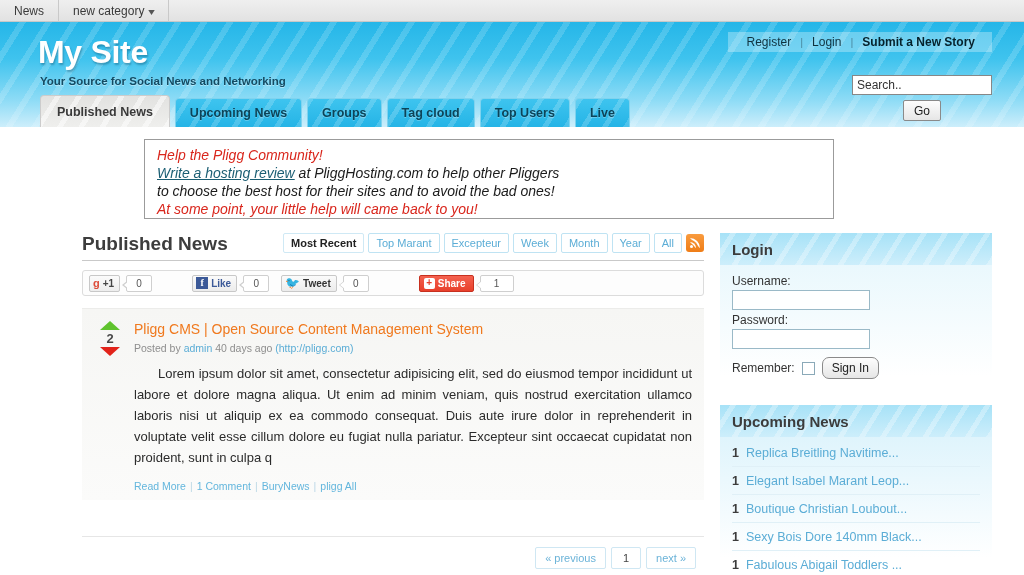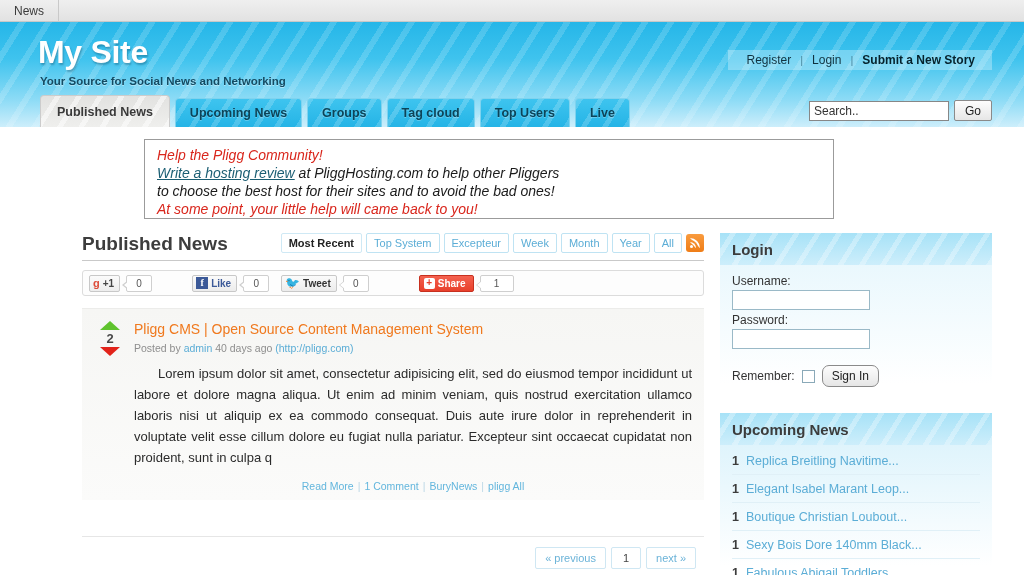--- a/index.html
+++ b/index.html
@@ -75,21 +75,21 @@
     left: 8px;
     top: 53px;
     font-size: 11.5px;
     font-weight: bold;
     color: #134b63;
     text-shadow: 0 1px 0 rgba(255,255,255,0.4);
   }
   .user-nav {
     position: absolute;
     right: 0px;
-    top: 28px;
+    top: 10px;
     background: rgba(255,255,255,0.30);
     padding: 3px 8px 3px 10px;
     font-size: 12px;
     display: flex;
     align-items: center;
     gap: 0px;
   }
   .user-nav a {
     color: #10323f;
     text-decoration: none;
@@ -146,20 +146,21 @@
     border-bottom: none;
     padding: 9px 16px 8px 16px;
   }
   .search-box {
     position: absolute;
     right: 0px;
     bottom: 6px;
     display: flex;
     align-items: center;
     gap: 5px;
+    flex-direction: column;
   }
   .search-input {
     width: 140px;
     height: 20px;
     border: 1px solid #878787;
     font-size: 12px;
     padding: 1px 4px;
     color: #333;
     font-family: "Liberation Sans", sans-serif;
     background: #fff;
@@ -420,21 +421,21 @@
     font-size: 13px;
     color: #2b2b2b;
     line-height: 21px;
     margin-top: 9px;
     text-align: justify;
     text-indent: 24px;
   }
   .story-foot {
     margin-top: 12px;
     display: flex;
-    justify-content: center;
+    justify-content: flex-start;
     font-size: 10.5px;
   }
   .story-foot a { color: #63b6dd; text-decoration: none; }
   .story-foot .sep { color: #bcd8e6; padding: 0 4px; }
 
   
   .pager {
     margin-top: 36px;
     border-top: 1px solid #e6e6e6;
     padding-top: 10px;
@@ -480,21 +481,21 @@
     width: 138px; height: 20px;
     border: 1px solid #9ab9c7;
     background: #fff;
     font-size: 12px;
     padding: 1px 4px;
     font-family: "Liberation Sans", sans-serif;
     display: block;
   }
   .remember-row {
     display: flex; align-items: center; gap: 7px;
-    margin-top: 16px;
+    margin-top: 8px;
   }
   .remember-row .lbl { margin: 0; }
   .chk {
     width: 13px; height: 13px;
     border: 1px solid #8aa9b8; background: #fff;
   }
   .signin {
     font-size: 12px;
     border: 1px solid #8a8a8a;
     border-radius: 7px;
@@ -517,20 +518,23 @@
   .up-num { font-weight: bold; color: #3c3c3c; font-size: 12.5px; }
   .up-link { color: #5badd6; text-decoration: none; }
 </style>
 </head>
 <body>
 
 <div class="topbar">
   <div class="topbar-item">
     <span>News</span>
   </div>
+  <div class="topbar-item">
+    <span>new category</span><span class="caret-down">▾</span>
+  </div>
 </div>
 
 <div class="header">
   <div class="header-inner">
     <div class="site-title">My Site</div>
     <div class="site-tagline">Your Source for Social News and Networking</div>
 
     <div class="user-nav">
       <a href="#">Register</a>
       <span class="sep">|</span>
@@ -567,21 +571,21 @@
   </div>
 
   <div class="cols">
 
     <div class="main-col">
 
       <div class="sec-head">
         <div class="sec-title">Published News</div>
         <div class="filters">
           <div class="filter active">Most Recent</div>
-          <div class="filter">Top System</div>
+          <div class="filter">Top Marant</div>
           <div class="filter">Excepteur</div>
           <div class="filter">Week</div>
           <div class="filter">Month</div>
           <div class="filter">Year</div>
           <div class="filter">All</div>
           <span class="rss-icon">
             <span class="rss-arc1"></span>
             <span class="rss-arc2"></span>
           </span>
         </div>

